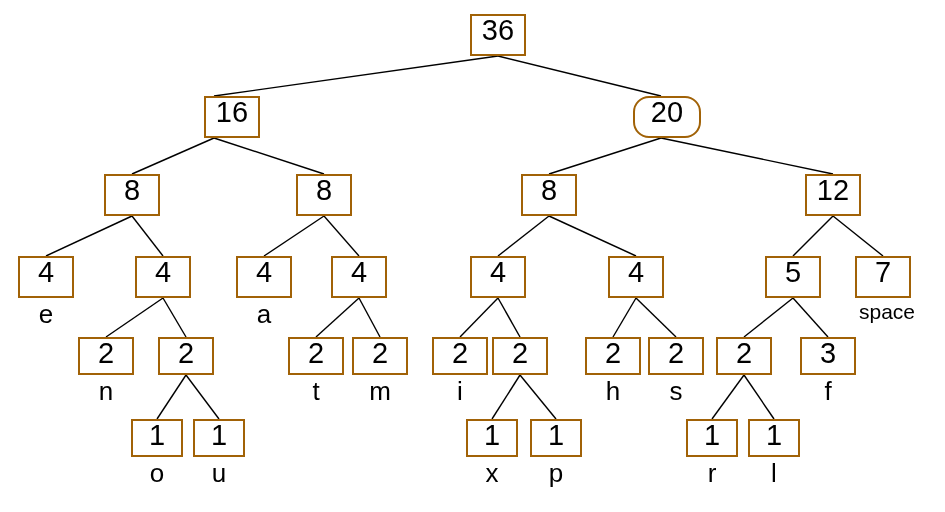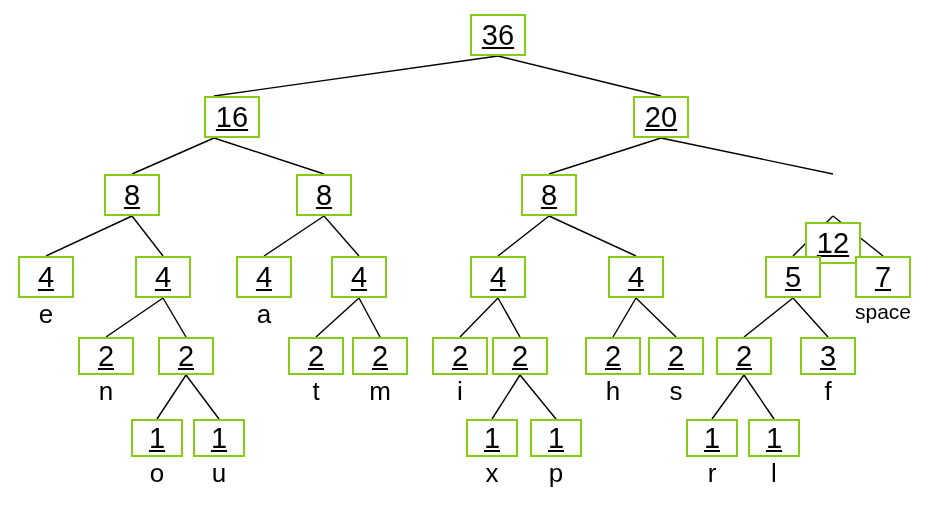--- a/index.html
+++ b/index.html
@@ -22,29 +22,28 @@
     position: absolute;
     left: 0;
     top: 0;
     width: 945px;
     height: 512px;
     pointer-events: none;
   }
   .node {
     position: absolute;
     box-sizing: border-box;
-    border: 2px solid #84cc16;
+    border: 2px solid #a16207;
     background: #ffffff;
     display: flex;
-    align-items: center;
+    align-items: flex-start;
     justify-content: center;
     line-height: 1;
     color: #000000;
     font-family: "Liberation Sans", sans-serif;
-    text-decoration: underline;
   }
   .node-weight {
     font-size: 29px;
     color: #000000;
     letter-spacing: 0px;
   }
   .leaf-label {
     position: absolute;
     text-align: center;
     color: #000000;
@@ -93,33 +92,33 @@
       <line x1="744" y1="375" x2="712" y2="419" stroke="#000000" stroke-width="1.4"></line>
       <line x1="744" y1="375" x2="774" y2="419" stroke="#000000" stroke-width="1.4"></line>
     </svg>
   <div id="nodes-layer">
       <div class="node" style="left: 470px; top: 14px; width: 56px; height: 42px;">
         <span class="node-weight">36</span>
       </div>
       <div class="node" style="left: 204px; top: 96px; width: 56px; height: 42px;">
         <span class="node-weight">16</span>
       </div>
-      <div class="node" style="left: 633px; top: 96px; width: 56px; height: 42px;">
+      <div class="node" style="left: 633px; top: 96px; width: 68px; height: 42px; border-radius: 16px;">
         <span class="node-weight">20</span>
       </div>
       <div class="node" style="left: 104px; top: 174px; width: 56px; height: 42px;">
         <span class="node-weight">8</span>
       </div>
       <div class="node" style="left: 296px; top: 174px; width: 56px; height: 42px;">
         <span class="node-weight">8</span>
       </div>
       <div class="node" style="left: 521px; top: 174px; width: 56px; height: 42px;">
         <span class="node-weight">8</span>
       </div>
-      <div class="node" style="left: 805px; top: 174px; width: 56px; height: 42px; margin-top: 48px;">
+      <div class="node" style="left: 805px; top: 174px; width: 56px; height: 42px;">
         <span class="node-weight">12</span>
       </div>
       <div class="node" style="left: 18px; top: 256px; width: 56px; height: 42px;">
         <span class="node-weight">4</span>
       </div>
       <div class="leaf-label" style="left: -12px; top: 301px; width: 116px;">e</div>
       <div class="node" style="left: 135px; top: 256px; width: 56px; height: 42px;">
         <span class="node-weight">4</span>
       </div>
       <div class="node" style="left: 236px; top: 256px; width: 56px; height: 42px;">
@@ -134,21 +133,21 @@
       </div>
       <div class="node" style="left: 608px; top: 256px; width: 56px; height: 42px;">
         <span class="node-weight">4</span>
       </div>
       <div class="node" style="left: 765px; top: 256px; width: 56px; height: 42px;">
         <span class="node-weight">5</span>
       </div>
       <div class="node" style="left: 855px; top: 256px; width: 56px; height: 42px;">
         <span class="node-weight">7</span>
       </div>
-      <div class="leaf-label small" style="left: 825px; top: 301px; width: 116px;">space</div>
+      <div class="leaf-label small" style="left: 799px; top: 301px; width: 116px; text-align: right;">space</div>
       <div class="node" style="left: 78px; top: 337px; width: 56px; height: 38px;">
         <span class="node-weight">2</span>
       </div>
       <div class="leaf-label" style="left: 48px; top: 378px; width: 116px;">n</div>
       <div class="node" style="left: 158px; top: 337px; width: 56px; height: 38px;">
         <span class="node-weight">2</span>
       </div>
       <div class="node" style="left: 288px; top: 337px; width: 56px; height: 38px;">
         <span class="node-weight">2</span>
       </div>

